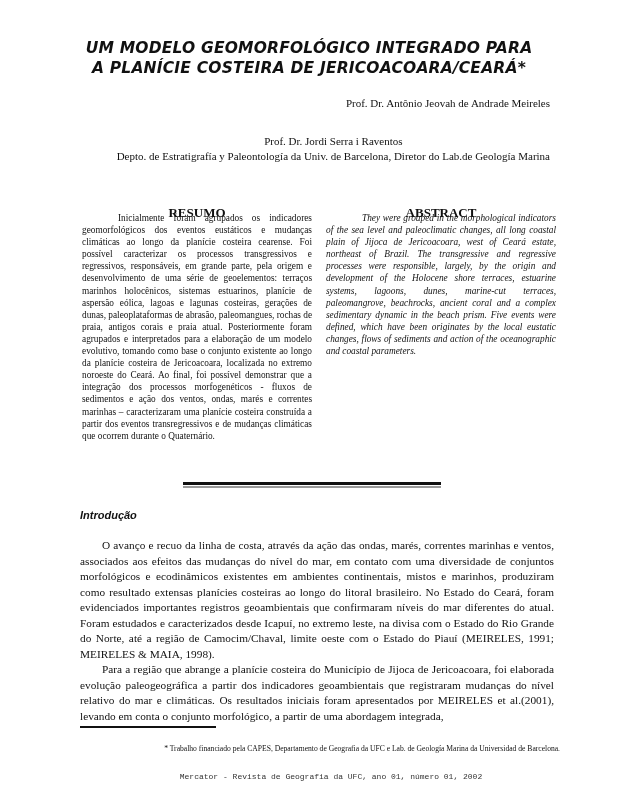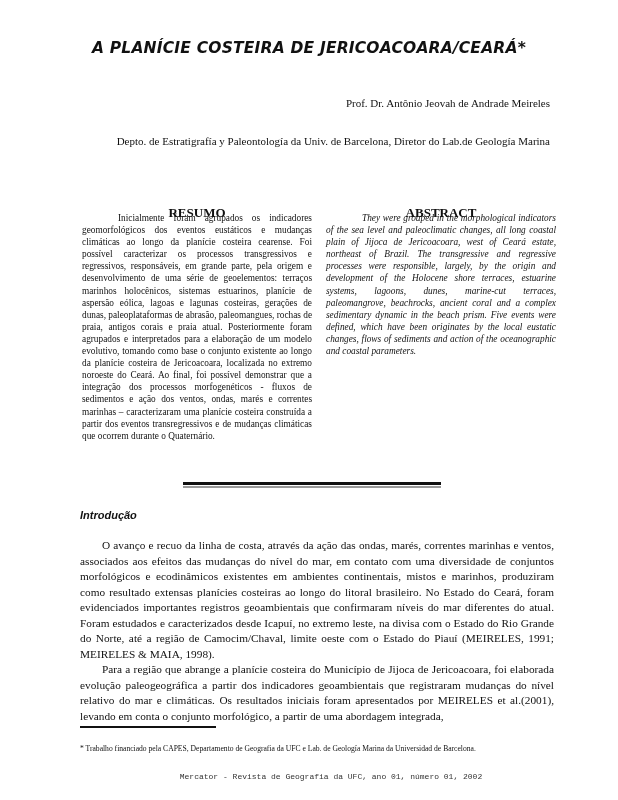--- a/index.html
+++ b/index.html
@@ -14,34 +14,36 @@
   .col p { margin: 0; text-indent: 36px; }
   .left { left: 82px; }
   .right { left: 326px; }
   .col.right { font-style: italic; }
   .rule { position: absolute; left: 183px; width: 258px; top: 482px; height: 3px; background: #111; }
   .rule2 { position: absolute; left: 183px; width: 258px; top: 486px; height: 1.5px; background: #999; }
   .section { position: absolute; left: 80px; top: 509px; font-family: Liberation Sans, sans-serif; font-style: italic; font-weight: bold; font-size: 11px; }
   .body { position: absolute; left: 80px; width: 474px; top: 538px; font-size: 11.3px; line-height: 15.5px; text-align: justify; }
   .body p { margin: 0; text-indent: 22px; }
   .fn-rule { position: absolute; left: 80px; top: 726px; width: 136px; height: 1.5px; background: #111; }
-  .footnote { position: absolute; left: 80px; top: 744px; width: 480px; font-size: 7.6px; line-height: 10px; }
+  .footnote { position: absolute; left: 80px; top: 744px; width: 480px; font-size: 7.6px; line-height: 10px; text-align: right; }
   .footer { position: absolute; left: 0; right: 0; top: 772px; text-align: center; font-family: "Liberation Mono", monospace; font-size: 8px; color: #333; padding-left: 44px; }
 </style>
 </head>
 <body>
 
 <div class="title">
+  <span class="l2">UM MODELO GEOMORFOLÓGICO INTEGRADO  PARA</span>
   <span class="l2">A PLANÍCIE COSTEIRA DE JERICOACOARA/CEARÁ*</span>
 </div>
 
 <div class="authors a1">
   <div>Prof. Dr. Antônio Jeovah de Andrade Meireles</div>
 </div>
 <div class="authors a2">
+  <div>Prof. Dr. Jordi Serra i Raventos</div>
   <div>Depto. de Estratigrafía y Paleontología da Univ. de Barcelona, Diretor do Lab.de Geología Marina</div>
 </div>
 
 <div class="col-head left">RESUMO</div>
 <div class="col-head right">ABSTRACT</div>
 
 <div class="col left">
   <p>Inicialmente foram agrupados os indicadores geomorfológicos dos eventos eustáticos e mudanças climáticas ao longo da planície costeira cearense. Foi possível caracterizar os processos transgressivos e regressivos, responsáveis, em grande parte, pela origem e desenvolvimento de uma série de geoelementos: terraços marinhos holocênicos, sistemas estuarinos, planície de aspersão eólica, lagoas e lagunas costeiras, gerações de dunas, paleoplataformas de abrasão, paleomangues, rochas de praia, antigos corais e praia atual. Posteriormente foram agrupados e interpretados para a elaboração de um modelo evolutivo, tomando como base o conjunto existente ao longo da planície costeira de Jericoacoara, localizada no extremo noroeste do Ceará. Ao final, foi possível demonstrar que a integração dos processos morfogenéticos - fluxos de sedimentos e ação dos ventos, ondas, marés e correntes marinhas – caracterizaram uma planície costeira construída a partir dos eventos transregressivos e de mudanças climáticas que ocorrem durante o Quaternário.</p>
 </div>
 <div class="col right">

